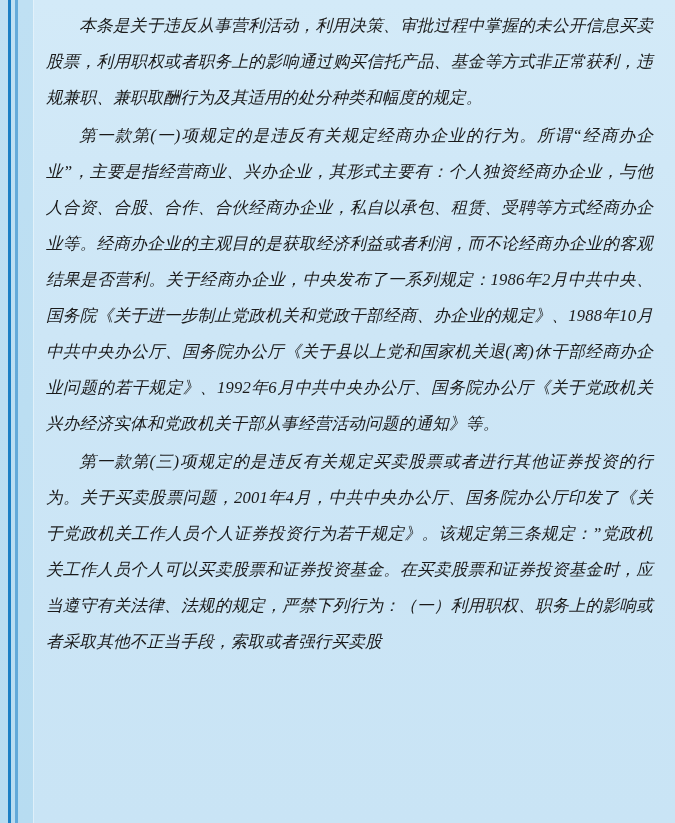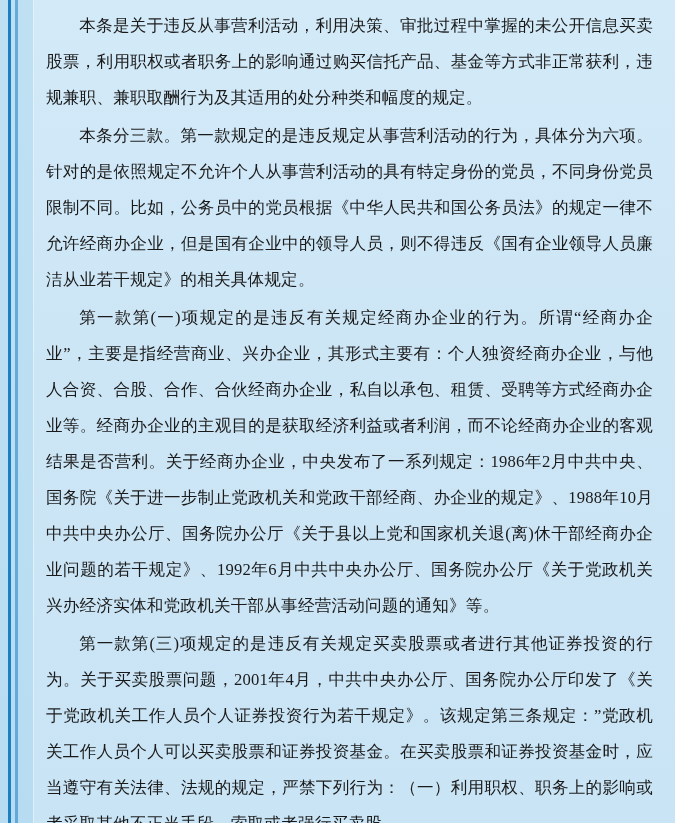--- a/index.html
+++ b/index.html
@@ -59,36 +59,36 @@
   p.para {
     margin: 0 0 2px 0;
     text-indent: 2em;
     font-size: 16.6px;
     line-height: 36px;
     color: #1a1a1a;
     text-align: justify;
     text-justify: inter-ideograph;
     letter-spacing: 0.2px;
     font-family: "Liberation Serif", serif;
+    font-style: italic;
   }
   p.para:last-child {
     margin-bottom: 0;
   }
 </style>
 </head>
 <body>
 
 <div class="page">
 
   <div class="rail">
     <div class="rail-line a"></div>
     <div class="rail-line b"></div>
   </div>
   <div class="rail-edge"></div>
 
   <div class="content">
     <p class="para">本条是关于违反从事营利活动，利用决策、审批过程中掌握的未公开信息买卖股票，利用职权或者职务上的影响通过购买信托产品、基金等方式非正常获利，违规兼职、兼职取酬行为及其适用的处分种类和幅度的规定。</p>
-    <p class="para">本条分三款。第一款规定的是违反规定从事营利活动的行为，具体分为六项。针对的是依照规定不允许个人从事营利活动的具有特定身份的党员，不同身份党员限制不同。比如，公务员中的党员根据《中华人民共和国公务员法》的规定一律不允许经商办企业，但是国有企业中的领导人员，则不得违反《国有企业领导人员廉洁从业若干规定》的相关具体规定。</p>
     <p class="para">第一款第(一)项规定的是违反有关规定经商办企业的行为。所谓“经商办企业”，主要是指经营商业、兴办企业，其形式主要有：个人独资经商办企业，与他人合资、合股、合作、合伙经商办企业，私自以承包、租赁、受聘等方式经商办企业等。经商办企业的主观目的是获取经济利益或者利润，而不论经商办企业的客观结果是否营利。关于经商办企业，中央发布了一系列规定：1986年2月中共中央、国务院《关于进一步制止党政机关和党政干部经商、办企业的规定》、1988年10月中共中央办公厅、国务院办公厅《关于县以上党和国家机关退(离)休干部经商办企业问题的若干规定》、1992年6月中共中央办公厅、国务院办公厅《关于党政机关兴办经济实体和党政机关干部从事经营活动问题的通知》等。</p>
     <p class="para">第一款第(三)项规定的是违反有关规定买卖股票或者进行其他证券投资的行为。关于买卖股票问题，2001年4月，中共中央办公厅、国务院办公厅印发了《关于党政机关工作人员个人证券投资行为若干规定》。该规定第三条规定：”党政机关工作人员个人可以买卖股票和证券投资基金。在买卖股票和证券投资基金时，应当遵守有关法律、法规的规定，严禁下列行为：（一）利用职权、职务上的影响或者采取其他不正当手段，索取或者强行买卖股</p>
   </div>
 
 </div>
 
 </body></html>

